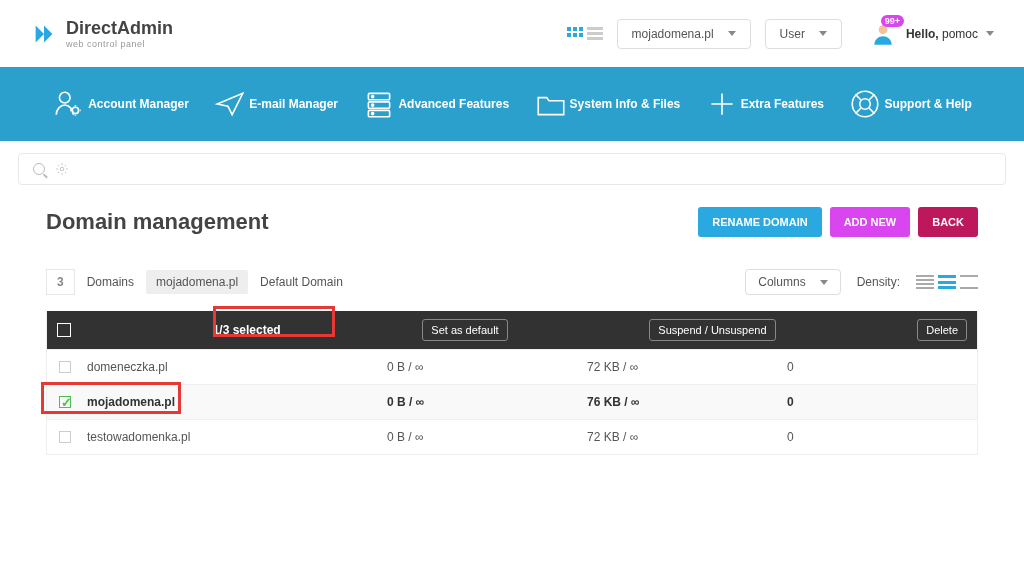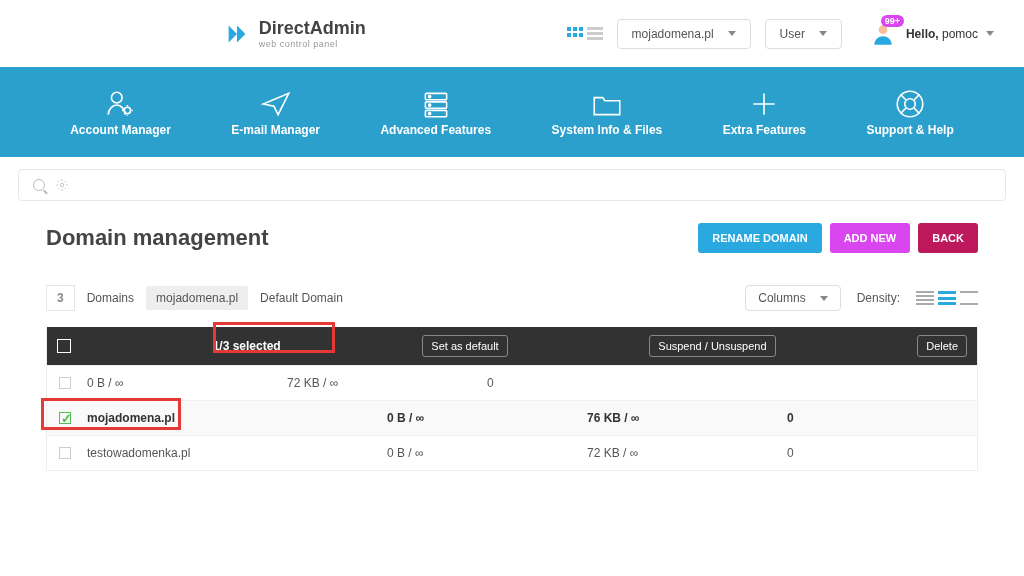--- a/index.html
+++ b/index.html
@@ -1,33 +1,33 @@
 <!DOCTYPE html>
 <html><head>
 <meta charset="utf-8">
 <style>
 * { margin:0; padding:0; box-sizing:border-box; font-family:Arial,Helvetica,sans-serif; }
 body { background:#fff; width:1024px; height:576px; overflow:hidden; color:#333; }
 .header { display:flex; align-items:center; padding:18px 30px; gap:8px; }
-.logo-wrap { display:flex; align-items:center; gap:8px; flex:1;justify-content:center; }
+.logo-wrap { display:flex; align-items:center; gap:8px; flex:1; }
 .logo-icon { width:28px; height:28px; }
 .logo-text { font-weight:700; font-size:18px; color:#444; }
 .logo-sub { display:block; font-size:9px; color:#999; letter-spacing:0.5px; font-weight:400; }
 .hdr-right { display:flex; align-items:center; gap:14px; }
 .view-icons { display:flex; gap:4px; }
 .dropdown { border:1px solid #ddd; border-radius:4px; padding:7px 14px; font-size:12px; color:#555; display:flex; align-items:center; gap:14px; cursor:pointer; background:#fff; }
 .chev { border-top:5px solid #888; border-left:4px solid transparent; border-right:4px solid transparent; width:0; height:0; }
 .avatar-g { display:flex; align-items:center; gap:10px; margin-left:14px; }
 .avatar { width:26px; height:26px; position:relative; }
 .avatar svg { width:100%; height:100%; }
 .avatar .badge { position:absolute; top:-6px; right:-8px; background:#d946ef; color:#fff; font-size:9px; font-weight:700; border-radius:8px; padding:1px 4px; }
 .hello { font-size:12px; color:#333; display:flex; align-items:center; gap:8px; }
 .hello b { font-weight:700; }
 .nav { background:#2ba0cc; display:flex; justify-content:space-around; padding:20px 40px; }
-.nav-item { display:flex; flex-direction:column; align-items:center; gap:2px; color:#fff; cursor:pointer; }
+.nav-item { display:flex; align-items:center; gap:2px; color:#fff; cursor:pointer; }
 .nav-item svg { width:34px; height:34px; stroke:#fff; fill:none; stroke-width:1.5; }
 .nav-item span { font-size:12px; font-weight:700; }
 .search-wrap { padding:12px 18px 0 18px; }
 .search { border:1px solid #e8e8e8; border-radius:4px; padding:8px 14px; display:flex; align-items:center; gap:10px; background:#fff; }
 .search input { border:none; outline:none; flex:1; font-size:12px; color:#888; }
 .mag { width:12px; height:12px; border:1.5px solid #bbb; border-radius:50%; position:relative; }
 .mag::after { content:''; position:absolute; width:5px; height:1.5px; background:#bbb; bottom:-2px; right:-4px; transform:rotate(45deg); }
 .gear-icon { width:14px; height:14px; }
 .content { padding:22px 46px; }
 .title-row { display:flex; align-items:center; justify-content:space-between; }
@@ -228,20 +228,21 @@
       <span class="chk"></span>
       <span class="sel-count">1/3 selected</span>
       <span class="pill">Set as default</span>
       <span class="pill">Suspend / Unsuspend</span>
       <span class="pill">Delete</span>
       <div class="red-box r1"></div>
     </div>
 
     <div class="row">
       <span class="chk"></span>
+      <span class="c-name">domeneczka.pl</span>
       <span class="c-bw">0 B / ∞</span>
       <span class="c-disk">72 KB / ∞</span>
       <span class="c-rest">0</span>
     </div>
 
     <div class="row selected pos-rel">
       <span class="chk green"></span>
       <span class="c-name">mojadomena.pl</span>
       <span class="c-bw">0 B / ∞</span>
       <span class="c-disk">76 KB / ∞</span>

